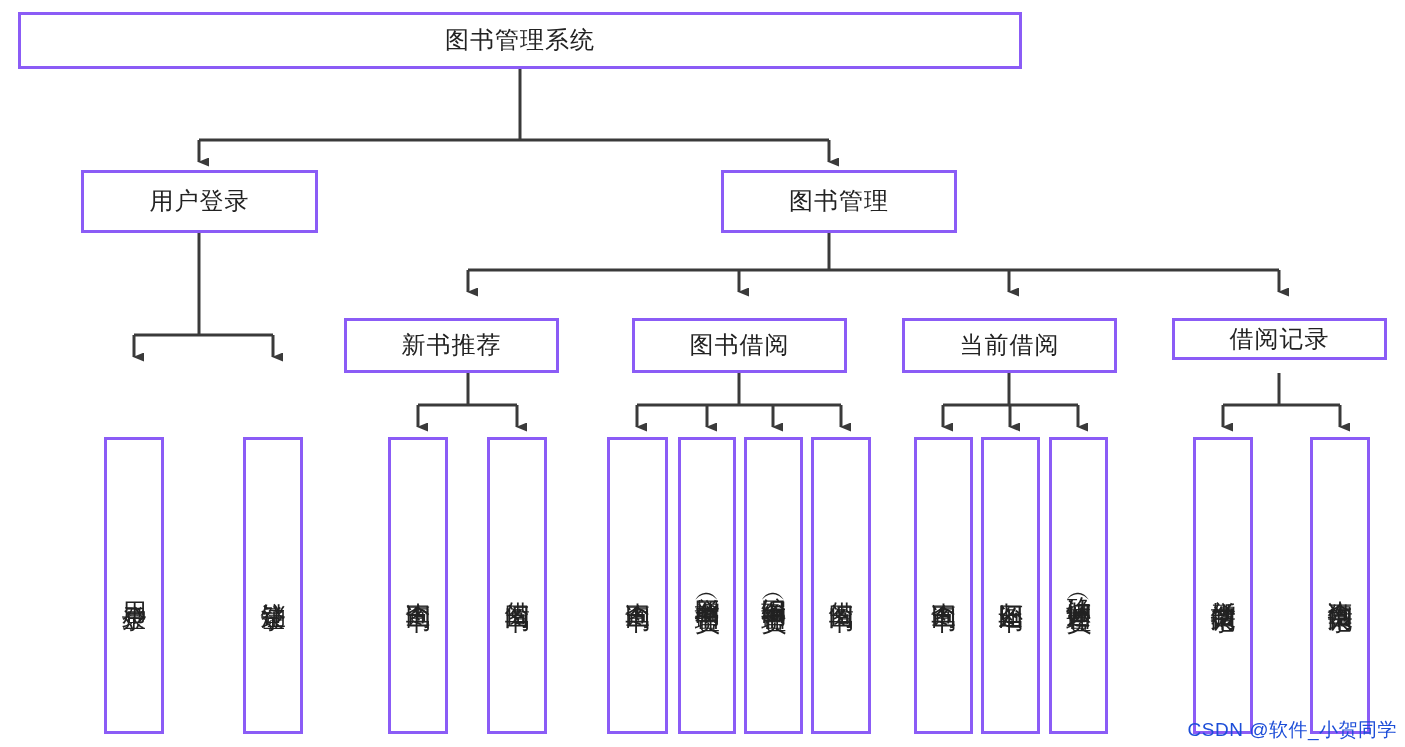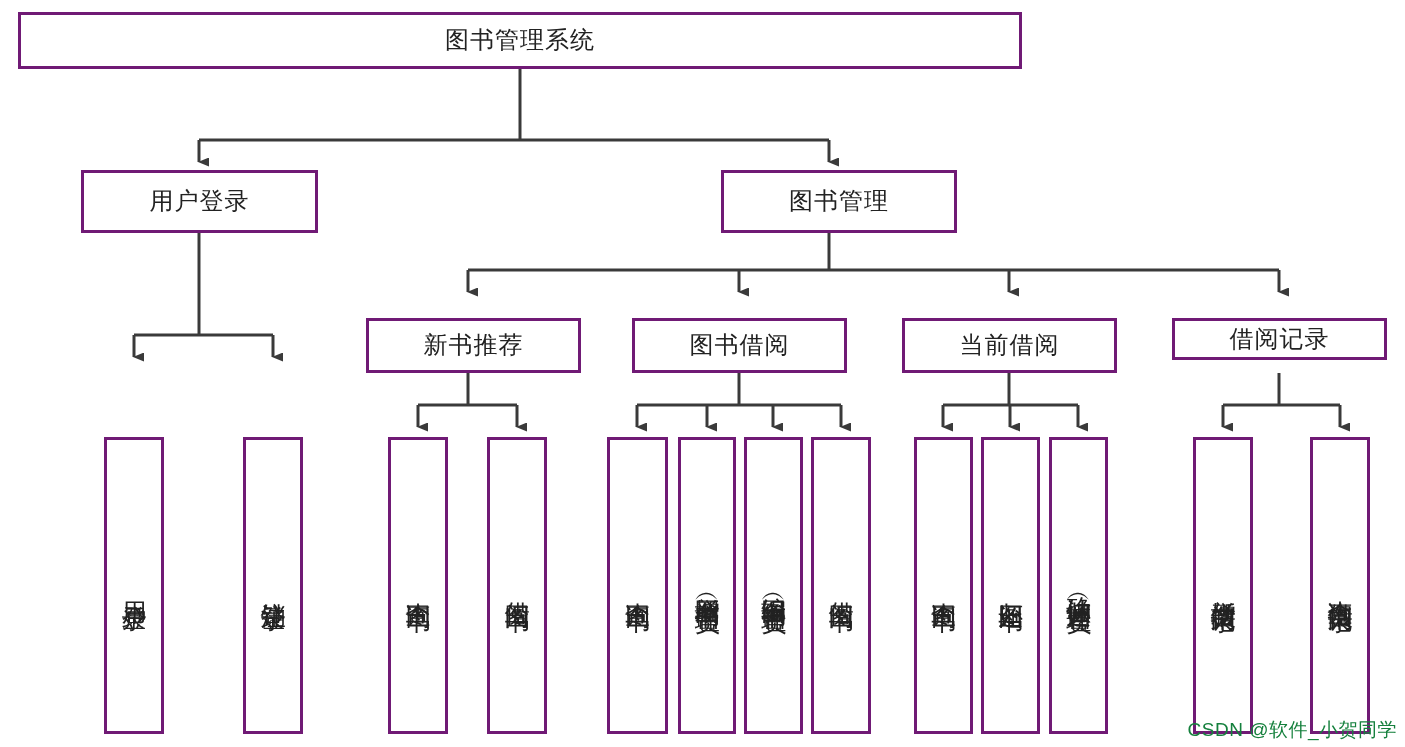--- a/index.html
+++ b/index.html
@@ -22,21 +22,21 @@
     position: absolute;
     left: 0;
     top: 0;
     width: 1405px;
     height: 747px;
     pointer-events: none;
   }
   .node {
     position: absolute;
     box-sizing: border-box;
-    border: 3px solid #701a75;
+    border: 3px solid #8b5cf6;
     background: #ffffff;
     display: flex;
     align-items: center;
     justify-content: center;
     color: #222222;
     line-height: 1.18;
   }
   .node.horiz {
     font-size: 24px;
     letter-spacing: 1px;
@@ -52,21 +52,21 @@
   .node.vert .vtext {
     writing-mode: vertical-rl;
     text-orientation: upright;
     display: block;
   }
   .watermark {
     position: absolute;
     right: 8px;
     bottom: 4px;
     font-size: 19px;
-    color: #15803d;
+    color: #1d4ed8;
     letter-spacing: 0.5px;
     user-select: none;
     white-space: nowrap;
   }
 </style>
 </head>
 <body>
 
 <div id="canvas">
 
@@ -117,21 +117,21 @@
     <span>图书管理系统</span>
   </div>
 
   <div class="node horiz" id="node-l1-0" style="left: 81px; top: 170px; width: 237px; height: 63px;">
     <span>用户登录</span>
   </div>
   <div class="node horiz" id="node-l1-1" style="left: 721px; top: 170px; width: 236px; height: 63px;">
     <span>图书管理</span>
   </div>
 
-  <div class="node horiz" id="node-l2-0" style="left: 366px; top: 318px; width: 215px; height: 55px;">
+  <div class="node horiz" id="node-l2-0" style="left: 344px; top: 318px; width: 215px; height: 55px;">
     <span>新书推荐</span>
   </div>
   <div class="node horiz" id="node-l2-2" style="left: 902px; top: 318px; width: 215px; height: 55px;">
     <span>当前借阅</span>
   </div>
   <div class="node horiz" id="node-l2-1" style="left: 632px; top: 318px; width: 215px; height: 55px;">
     <span>图书借阅</span>
   </div>
   <div class="node horiz" id="node-l2-3" style="left: 1172px; top: 318px; width: 215px; height: 42px;">
     <span>借阅记录</span>

